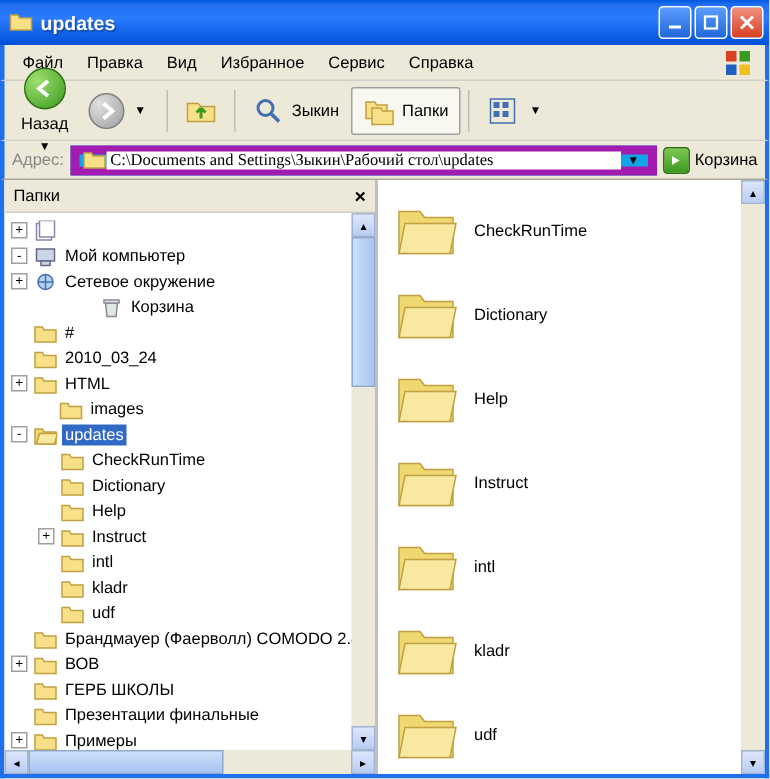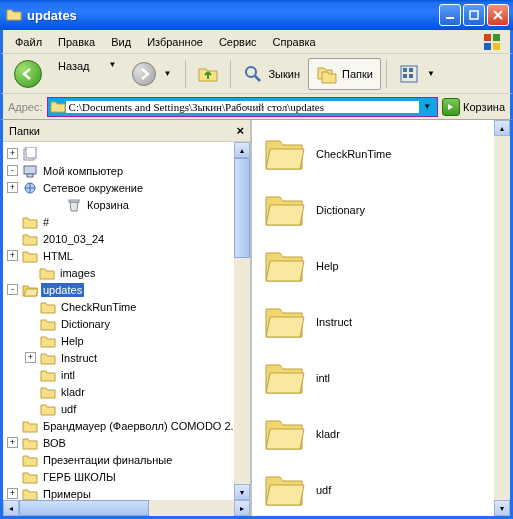--- a/index.html
+++ b/index.html
@@ -13,34 +13,34 @@
 .win-btn.min, .win-btn.max { background: linear-gradient(to bottom, #5a9cff, #2268d8); }
 .win-btn.close { background: linear-gradient(to bottom, #f09080, #d84020); }
 .win-btn svg { width: 12px; height: 12px; }
 
 .menubar { background: #ece9d8; height: 24px; display: flex; align-items: center; padding: 0 4px; border-bottom: 1px solid #d4d0c8; border-left: 3px solid #1f6fef; border-right: 3px solid #1f6fef; }
 .menubar .menu-item { padding: 2px 8px; cursor: default; }
 .menubar .spacer { flex: 1; }
 .menubar .winlogo { width: 28px; height: 20px; display: flex; align-items: center; justify-content: center; }
 
 .toolbar { background: #ece9d8; height: 40px; display: flex; align-items: center; padding: 2px 6px; border-bottom: 1px solid #d4d0c8; border-left: 3px solid #1f6fef; border-right: 3px solid #1f6fef; gap: 2px; }
-.back-btn { display: flex; gap: 16px; padding: 2px 4px; border: 1px solid transparent; }
+.back-btn { display: flex; align-items: center; gap: 4px; padding: 2px 4px; border: 1px solid transparent; flex-direction: column; }
 .nav-circle { width: 28px; height: 28px; border-radius: 50%; display: flex; align-items: center; justify-content: center; }
 .nav-circle.green { background: radial-gradient(circle at 30% 30%, #9fe070, #3a9a20); border: 1px solid #2a7010; }
 .nav-circle.grey { background: radial-gradient(circle at 30% 30%, #e0e0e0, #a0a0a0); border: 1px solid #808080; width: 24px; height: 24px; }
 .nav-circle svg { width: 14px; height: 14px; }
 .drop-arrow { font-size: 8px; color: #000; padding: 0 3px; }
 .sep { width: 1px; height: 28px; background: #c0c0b0; margin: 0 3px; }
 .tool-btn { display: flex; align-items: center; gap: 4px; padding: 3px 5px; border: 1px solid transparent; }
 .tool-btn.boxed { border: 1px solid #a0a0a0; background: #f8f8f0; border-radius: 2px; padding: 4px 7px; }
 .tool-icon { width: 22px; height: 22px; }
 
 .addrbar { background: #ece9d8; height: 26px; display: flex; align-items: center; padding: 2px 5px; border-bottom: 1px solid #aca899; border-left: 3px solid #1f6fef; border-right: 3px solid #1f6fef; gap: 4px; }
 .addrbar .addr-label { color: #888; }
-.addrbar .addr-field { flex: 1; display: flex; align-items: center; background: #0ea5e9; border: 1px solid #a21caf; height: 20px; padding: 0 2px; }
+.addrbar .addr-field { flex: 1; display: flex; align-items: center; background: #0ea5e9; border: 6px solid #a21caf; height: 20px; padding: 0 2px; }
 .addr-field input { border: none; outline: none; flex: 1; font-family: Tahoma; font-size: 11px; padding: 0 3px; }
 .addr-field .drop { width: 16px; text-align: center; color: #000; font-size: 8px; }
 .go-btn { display: flex; align-items: center; gap: 3px; }
 .go-arrow { width: 18px; height: 18px; background: linear-gradient(to bottom, #7ec850, #3a9a20); border: 1px solid #2a7010; border-radius: 3px; display: flex; align-items: center; justify-content: center; }
 
 .content { display: flex; height: 399px; border-left: 3px solid #1f6fef; border-right: 3px solid #1f6fef; border-bottom: 3px solid #1f6fef; background: #fff; }
 .sidebar { width: 249px; border-right: 2px solid #c0c0c0; display: flex; flex-direction: column; background: #fff; }
 .sidebar-header { height: 22px; background: #ece9d8; border-bottom: 1px solid #d4d0c8; display: flex; align-items: center; padding: 0 6px; font-size: 11px; }
 .sidebar-header .sh-title { flex: 1; }
 .sidebar-header .sh-close { font-size: 13px; color: #000; cursor: default; font-weight: bold; }
@@ -320,28 +320,28 @@
           <span class="node-icon"><svg viewBox="0 0 16 14">
               <path fill="#f8e088" stroke="#c0a040" d="M1 3h5l1 2h8v8H1z"></path>
             </svg></span>
           <span class="node-label">ВОВ</span>
         </div>
         <div class="tree-row" style="padding-left: 4px;">
           <span class="expander none"></span>
           <span class="node-icon"><svg viewBox="0 0 16 14">
               <path fill="#f8e088" stroke="#c0a040" d="M1 3h5l1 2h8v8H1z"></path>
             </svg></span>
+          <span class="node-label">ГЕРБ  ШКОЛЫ</span>
+        </div>
+        <div class="tree-row" style="padding-left: 4px;">
+          <span class="expander none"></span>
+          <span class="node-icon"><svg viewBox="0 0 16 14">
+              <path fill="#f8e088" stroke="#c0a040" d="M1 3h5l1 2h8v8H1z"></path>
+            </svg></span>
           <span class="node-label">Презентации финальные</span>
-        </div>
-        <div class="tree-row" style="padding-left: 4px;">
-          <span class="expander none"></span>
-          <span class="node-icon"><svg viewBox="0 0 16 14">
-              <path fill="#f8e088" stroke="#c0a040" d="M1 3h5l1 2h8v8H1z"></path>
-            </svg></span>
-          <span class="node-label">ГЕРБ  ШКОЛЫ</span>
         </div>
         <div class="tree-row" style="padding-left: 4px;">
           <span class="expander">+</span>
           <span class="node-icon"><svg viewBox="0 0 16 14">
               <path fill="#f8e088" stroke="#c0a040" d="M1 3h5l1 2h8v8H1z"></path>
             </svg></span>
           <span class="node-label">Примеры</span>
         </div>
         <div class="scrollbar-v">
         <div class="sb-btn">▴</div>

